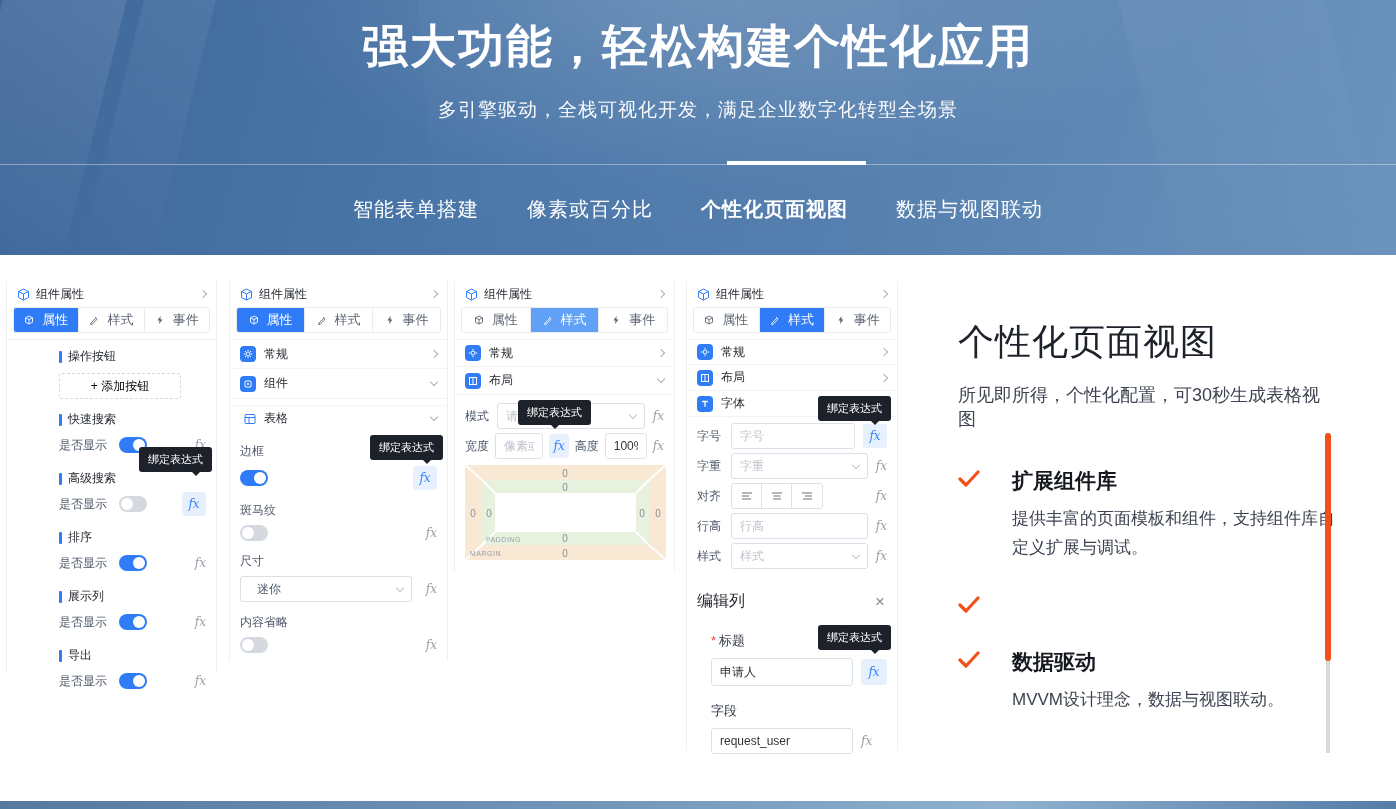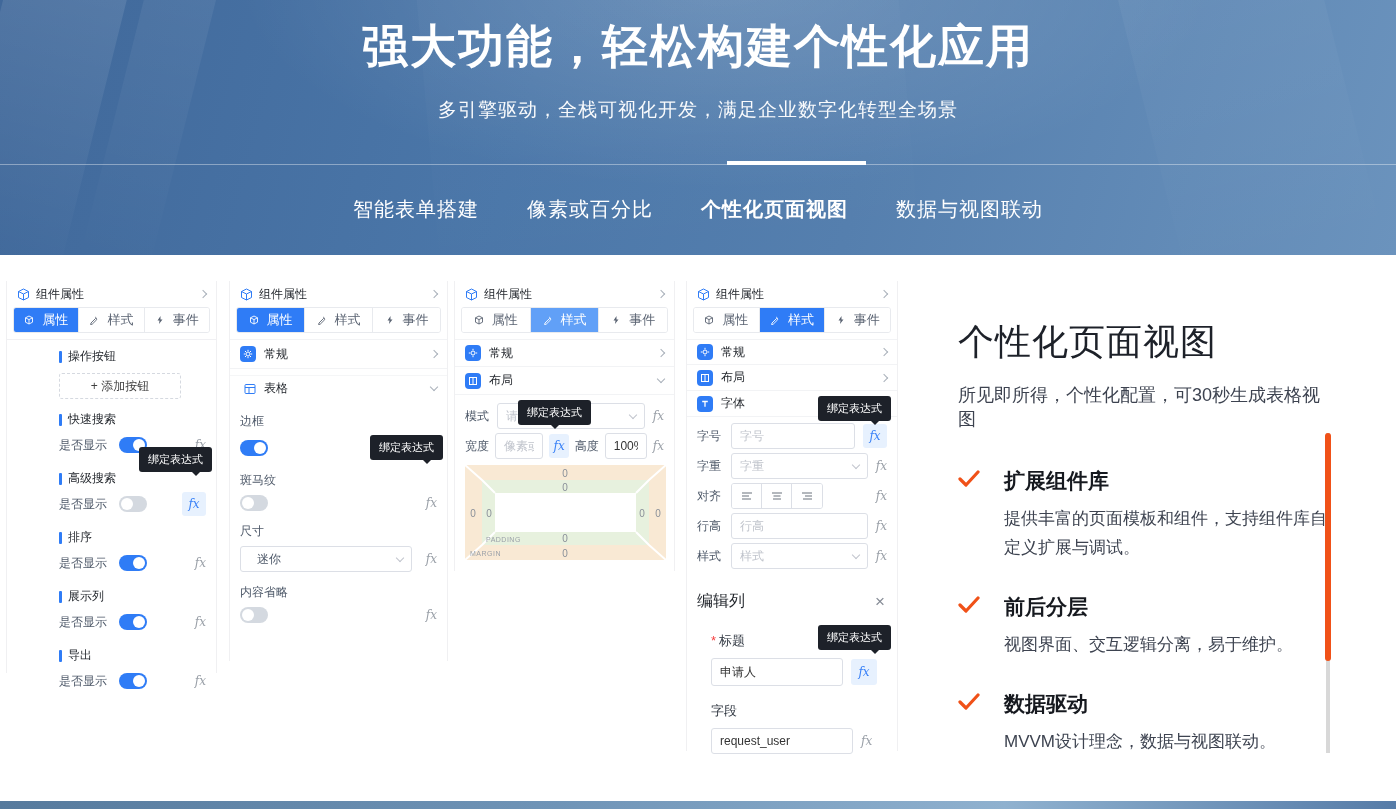--- a/index.html
+++ b/index.html
@@ -76,21 +76,21 @@
   .inline-row { display:flex; align-items:center; padding:0 10px; gap:8px; }
   .inline-row .lbl { flex:none; color:#4e5969; }
 
   
   .panel1 { left:6px; top:281px; width:211px; height:392px; }
   .p1-body { padding:0 10px 0 52px; }
   .sec { margin-top:12px; display:flex; align-items:center; gap:6px; font-weight:500; color:#1f2329; }
   .sec::before { content:''; width:3px; height:12px; background:#2f7cf6; border-radius:1px; }
   .sec.first { margin-top:8px; }
   .add-btn { margin-top:8px; width:122px; height:26px; border:1px dashed #d5d9e0; border-radius:3px;
-    display:flex; align-items:center; justify-content:center; color:#404040; background:#fff; cursor:pointer; }
+    display:flex; align-items:center; justify-content:center; color:#000000; background:#fff; cursor:pointer; }
   .p1-row { margin-top:4px; height:26px; display:flex; align-items:center; }
   .p1-row .toggle { margin-left:12px; }
   .p1-row .fx { margin-left:auto; }
 
   
   .panel2 { left:229px; top:281px; width:219px; height:380px; }
   .panel2 .grp { height:30px; }
   .panel2 .grp.mt { margin-top:6px; border-top:1px solid #f2f3f5; }
   .sub-grp { margin-top:6px; height:26px; display:flex; align-items:center; gap:8px;
     padding:0 10px 0 14px; color:#1f2329; border-top:1px solid #f5f6f7; }
@@ -129,21 +129,21 @@
   .edit-label { margin-top:20px; color:#333a44; font-size:13px; }
   .edit-label.second { margin-top:16px; }
   .req { color:#f53f3f; margin-right:3px; }
   .edit-row { margin-top:8px; display:flex; align-items:center; gap:8px; }
 
   
   .right-clip { position:absolute; left:958px; top:318px; width:378px; height:444px; overflow:hidden; }
   .rt-title { font-size:36px; font-weight:500; color:#1d2129; letter-spacing:1px; }
   .rt-sub { margin-top:16px; font-size:18px; color:#3d4350; }
   .feat-list { margin-top:36px; }
-  .feat { display:flex; gap:24px; margin-bottom:30px; }
+  .feat { display:flex; gap:32px; margin-bottom:30px; }
   .feat-check { flex:none; margin-top:3px; }
   .feat-title { font-size:21px; font-weight:700; color:#16191f; }
   .feat-desc { margin-top:10px; font-size:17px; color:#3d4350; line-height:1.7; max-width:352px; }
   .scroll-track { position:absolute; left:1326px; top:433px; width:4px; height:320px; background:#d8d8d8; }
   .scroll-thumb { position:absolute; left:1325px; top:433px; width:6px; height:228px;
     background:#f05118; border-radius:3px; cursor:pointer; }
 
   .bottom-bar { position:absolute; left:0; bottom:0; width:1396px; height:8px;
     background:linear-gradient(90deg,#567a9d,#6f94b7 40%,#8fb1cf 72%,#567ca8); }
 </style>
@@ -271,20 +271,31 @@
   <div class="grp mt">
     <span class="grp-ic">
         <svg width="10" height="10" viewBox="0 0 10 10">
           <circle cx="5" cy="5" r="2" fill="none" stroke="#fff" stroke-width="1"></circle>
           <path d="M5 .8V2.2 M5 7.8V9.2 M.8 5H2.2 M7.8 5H9.2 M2 2l1 1 M8 2 7 3 M2 8l1-1 M8 8 7 7" stroke="#fff" stroke-width="1"></path>
         </svg>
       </span>
     <span>常规</span>
     <span class="sp"></span>
       <span class="ar r"></span>
+  </div>
+  <div class="grp">
+    <span class="grp-ic">
+        <svg width="10" height="10" viewBox="0 0 10 10">
+          <rect x="2" y="2" width="6" height="6" rx="1" fill="none" stroke="#fff" stroke-width="1"></rect>
+          <circle cx="5" cy="5" r=".9" fill="#fff"></circle>
+        </svg>
+      </span>
+    <span>组件</span>
+    <span class="sp"></span>
+      <span class="ar d"></span>
   </div>
   <div class="sub-grp">
     <svg width="12" height="12" viewBox="0 0 12 12">
         <rect x="1" y="1.5" width="10" height="9" rx="1" fill="none" stroke="#2f7cf6" stroke-width="1"></rect>
         <path d="M1 4.5h10 M5 4.5v6" stroke="#2f7cf6" stroke-width="1"></path>
       </svg>
     <span>表格</span>
     <span class="sp"></span>
       <span class="ar d"></span>
   </div>
@@ -527,21 +538,21 @@
   </div>
 
   <div class="edit-head">
     <span>编辑列</span>
     <span class="sp"></span>
     <span class="x-ic">×</span>
   </div>
   <div class="edit-body">
     <div class="edit-label"><span class="req">*</span><span>标题</span></div>
     <div class="edit-row">
-      <input class="inp" style="width: 132px; height: 28px;" value="申请人">
+      <input class="inp" style="width: 142px; height: 28px;" value="申请人">
       <span class="fx hl" style="width:26px; height:26px;">fx</span>
     </div>
     <div class="tip ar-right" style="top:344px; right:6px;">绑定表达式</div>
     <div class="edit-label second">字段</div>
     <div class="edit-row">
       <input class="inp" style="width: 142px;" value="request_user">
       <span class="fx">fx</span>
     </div>
   </div>
 </div>
@@ -556,24 +567,20 @@
           </svg></span>
       <div>
         <div class="feat-title">扩展组件库</div>
         <div class="feat-desc">提供丰富的页面模板和组件，支持组件库自定义扩展与调试。</div>
       </div>
     </div>
     <div class="feat">
       <span class="feat-check"><svg width="22" height="18" viewBox="0 0 22 18">
             <path d="M2 9 8 15 20 2" fill="none" stroke="#f05118" stroke-width="3.2" stroke-linecap="round" stroke-linejoin="round"></path>
           </svg></span>
-      <div>
-        <div class="feat-title">前后分层</div>
-        <div class="feat-desc">视图界面、交互逻辑分离，易于维护。</div>
-      </div>
     </div>
     <div class="feat">
       <span class="feat-check"><svg width="22" height="18" viewBox="0 0 22 18">
             <path d="M2 9 8 15 20 2" fill="none" stroke="#f05118" stroke-width="3.2" stroke-linecap="round" stroke-linejoin="round"></path>
           </svg></span>
       <div>
         <div class="feat-title">数据驱动</div>
         <div class="feat-desc">MVVM设计理念，数据与视图联动。</div>
       </div>
     </div>

